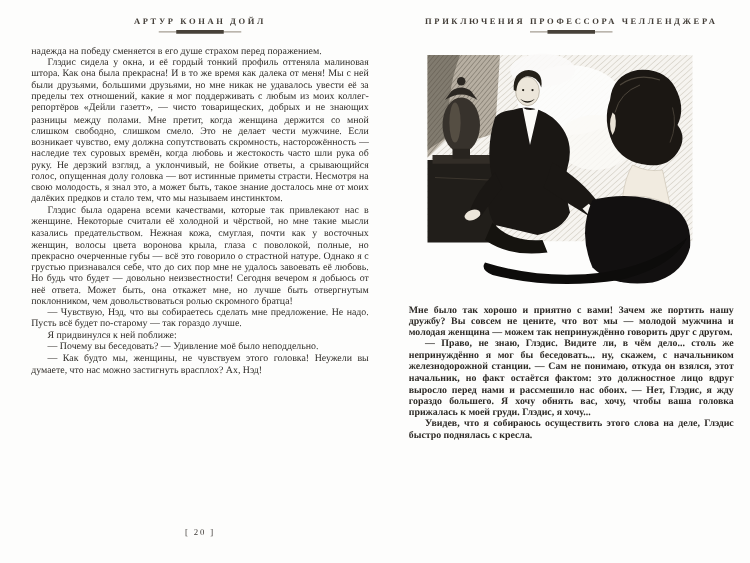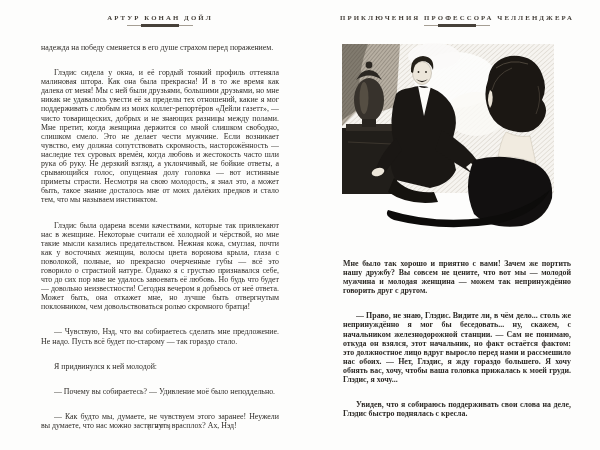--- a/index.html
+++ b/index.html
@@ -21,21 +21,21 @@
     letter-spacing:2.1px;
     color:#433e38;
     text-transform:uppercase;
     white-space:nowrap;
   }
   .rule{position:relative;width:66px;height:3px;margin:3px auto 0;}
   .rule::before{content:"";position:absolute;top:1px;left:0;right:0;height:1px;background:#a59e93;}
   .rule::after{content:"";position:absolute;top:0;left:14px;width:38px;height:3px;background:#474139;}
 
   .body-text{margin-top:9px;color:#2e2b27;font-size:7.9px;line-height:9.1px;text-align:justify;}
-  .body-text p{margin:16px;text-indent:13px;}
+  .body-text p{margin:0;text-indent:13px;}
   .body-text p.noindent{text-indent:0;}
 
   .page-right .body-text{position:absolute;left:0;right:0;top:233px;margin-top:0;font-weight:bold;}
 
   .illustration{position:absolute;left:11px;top:32px;width:220px;height:193px;margin:0;}
   .illustration svg{display:block;}
 
   .folio{
     position:absolute;left:0;right:0;bottom:12px;
     text-align:center;
@@ -50,24 +50,24 @@
 
   <section class="page page-left">
     <header class="running-head">
       <span class="rh-text">АРТУР КОНАН ДОЙЛ</span>
       <div class="rule"></div>
     </header>
     <div class="body-text">
       <p class="noindent">надежда на победу сменяется в его душе страхом перед поражением.</p>
       <p>Глэдис сидела у окна, и её гордый тонкий профиль оттеняла малиновая штора. Как она была прекрасна! И в то же время как далека от меня! Мы с ней были друзьями, большими друзьями, но мне никак не удавалось увести её за пределы тех отношений, какие я мог поддерживать с любым из моих коллег-репортёров «Дейли газетт», — чисто товарищеских, добрых и не знающих разницы между полами. Мне претит, когда женщина держится со мной слишком свободно, слишком смело. Это не делает чести мужчине. Если возникает чувство, ему должна сопутствовать скромность, насторожённость — наследие тех суровых времён, когда любовь и жестокость часто шли рука об руку. Не дерзкий взгляд, а уклончивый, не бойкие ответы, а срывающийся голос, опущенная долу головка — вот истинные приметы страсти. Несмотря на свою молодость, я знал это, а может быть, такое знание досталось мне от моих далёких предков и стало тем, что мы называем инстинктом.</p>
       <p>Глэдис была одарена всеми качествами, которые так привлекают нас в женщине. Некоторые считали её холодной и чёрствой, но мне такие мысли казались предательством. Нежная кожа, смуглая, почти как у восточных женщин, волосы цвета воронова крыла, глаза с поволокой, полные, но прекрасно очерченные губы — всё это говорило о страстной натуре. Однако я с грустью признавался себе, что до сих пор мне не удалось завоевать её любовь. Но будь что будет — довольно неизвестности! Сегодня вечером я добьюсь от неё ответа. Может быть, она откажет мне, но лучше быть отвергнутым поклонником, чем довольствоваться ролью скромного братца!</p>
-      <p>— Чувствую, Нэд, что вы собираетесь сделать мне предложение. Не надо. Пусть всё будет по-старому — так гораздо стало.</p>
-      <p>Я придвинулся к ней молодой:</p>
-      <p>— Почему вы собираетесь? — Удивление моё было неподдельно.</p>
-      <p>— Как будто мы, думаете, не чувствуем этого заранее! Неужели вы думаете, что нас можно застигнуть врасплох? Ах, Нэд!</p>
+      <p>— Чувствую, Нэд, что вы собираетесь сделать мне предложение. Не надо. Пусть всё будет по-старому — так гораздо лучше.</p>
+      <p>Я придвинулся к ней поближе:</p>
+      <p>— Почему вы беседовать? — Удивление моё было неподдельно.</p>
+      <p>— Как будто мы, женщины, не чувствуем этого головка! Неужели вы думаете, что нас можно застигнуть врасплох? Ах, Нэд!</p>
     </div>
     <footer class="folio">[ 20 ]</footer>
   </section>
 
   <section class="page page-right">
     <header class="running-head">
       <span class="rh-text">ПРИКЛЮЧЕНИЯ ПРОФЕССОРА ЧЕЛЛЕНДЖЕРА</span>
       <div class="rule"></div>
     </header>
 
@@ -136,17 +136,17 @@
 
         <path d="M136,118 Q168,110 198,122 Q216,132 214,156 Q208,178 184,184 Q152,188 136,172 Q124,144 136,118 Z" fill="#121010"></path>
 
         <path d="M50,168 Q95,182 145,176 Q185,170 212,148 Q200,172 158,182 Q104,190 56,178 Q46,174 50,168 Z" fill="#0d0c0b"></path>
       </svg>
     </figure>
 
     <div class="body-text">
       <p class="noindent">Мне было так хорошо и приятно с вами! Зачем же портить нашу дружбу? Вы совсем не цените, что вот мы — молодой мужчина и молодая женщина — можем так непринуждённо говорить друг с другом.</p>
       <p>— Право, не знаю, Глэдис. Видите ли, в чём дело... столь же непринуждённо я мог бы беседовать... ну, скажем, с начальником железнодорожной станции. — Сам не понимаю, откуда он взялся, этот начальник, но факт остаётся фактом: это должностное лицо вдруг выросло перед нами и рассмешило нас обоих. — Нет, Глэдис, я жду гораздо большего. Я хочу обнять вас, хочу, чтобы ваша головка прижалась к моей груди. Глэдис, я хочу...</p>
-      <p>Увидев, что я собираюсь поддерживать свои слова на деле, Глэдис быстро поднялась с кресла.</p>
+      <p>Увидев, что я собираюсь осуществить этого слова на деле, Глэдис быстро поднялась с кресла.</p>
     </div>
   </section>
 
 </div>
 
 </body></html>

